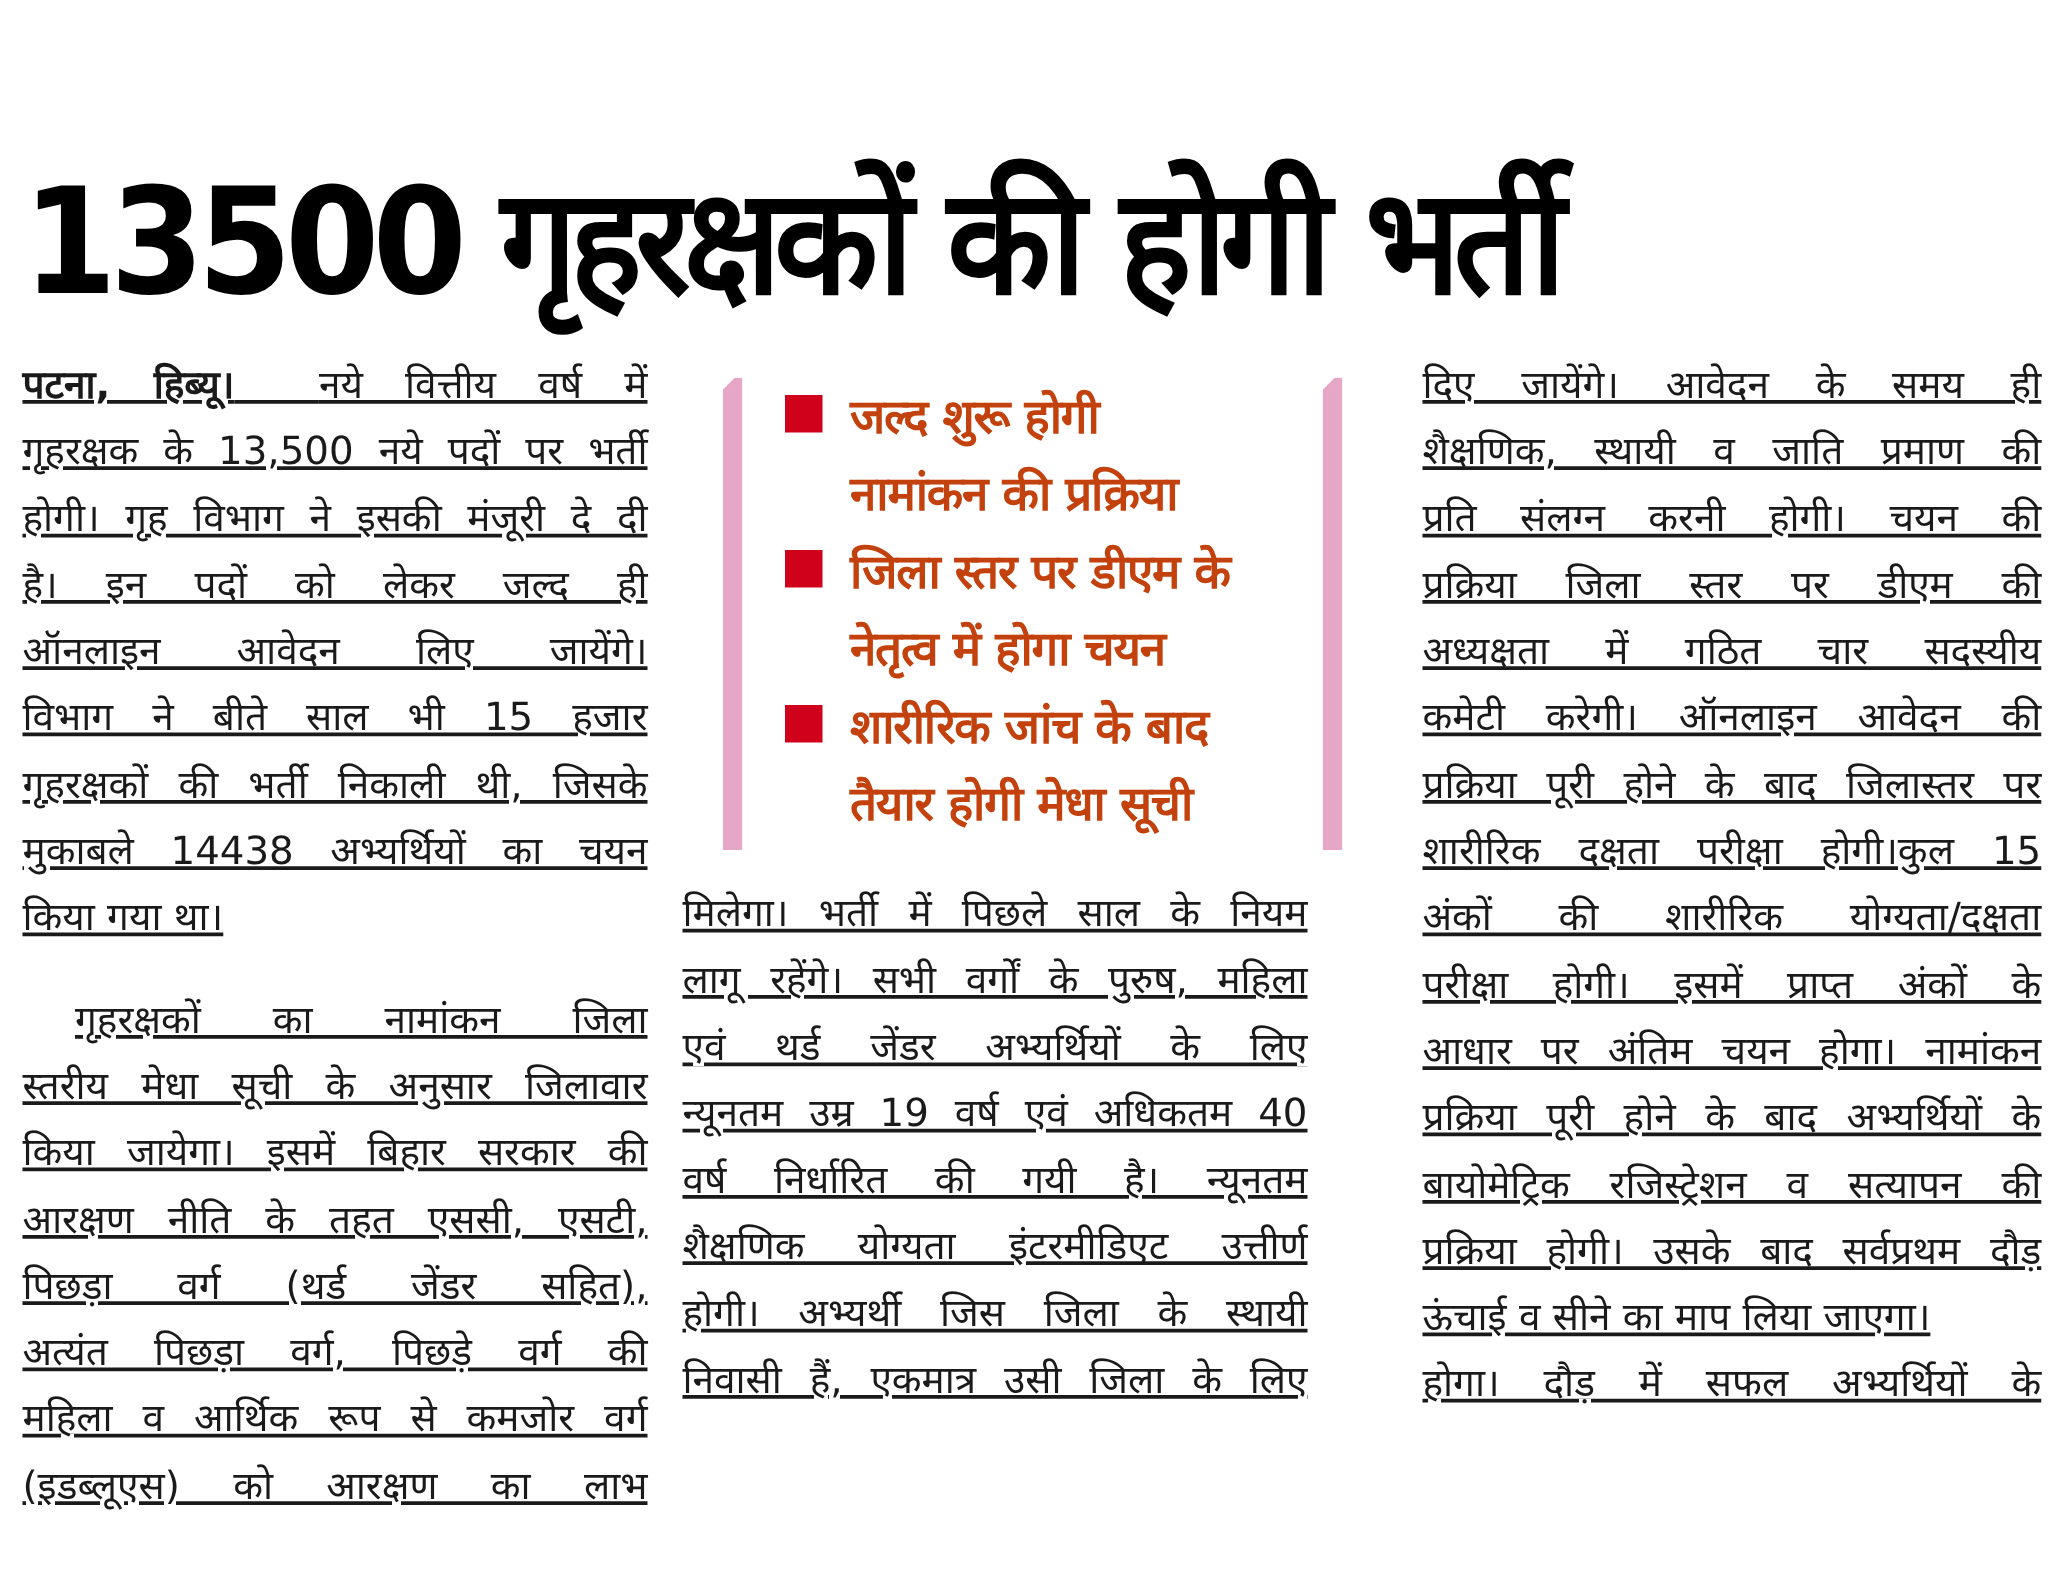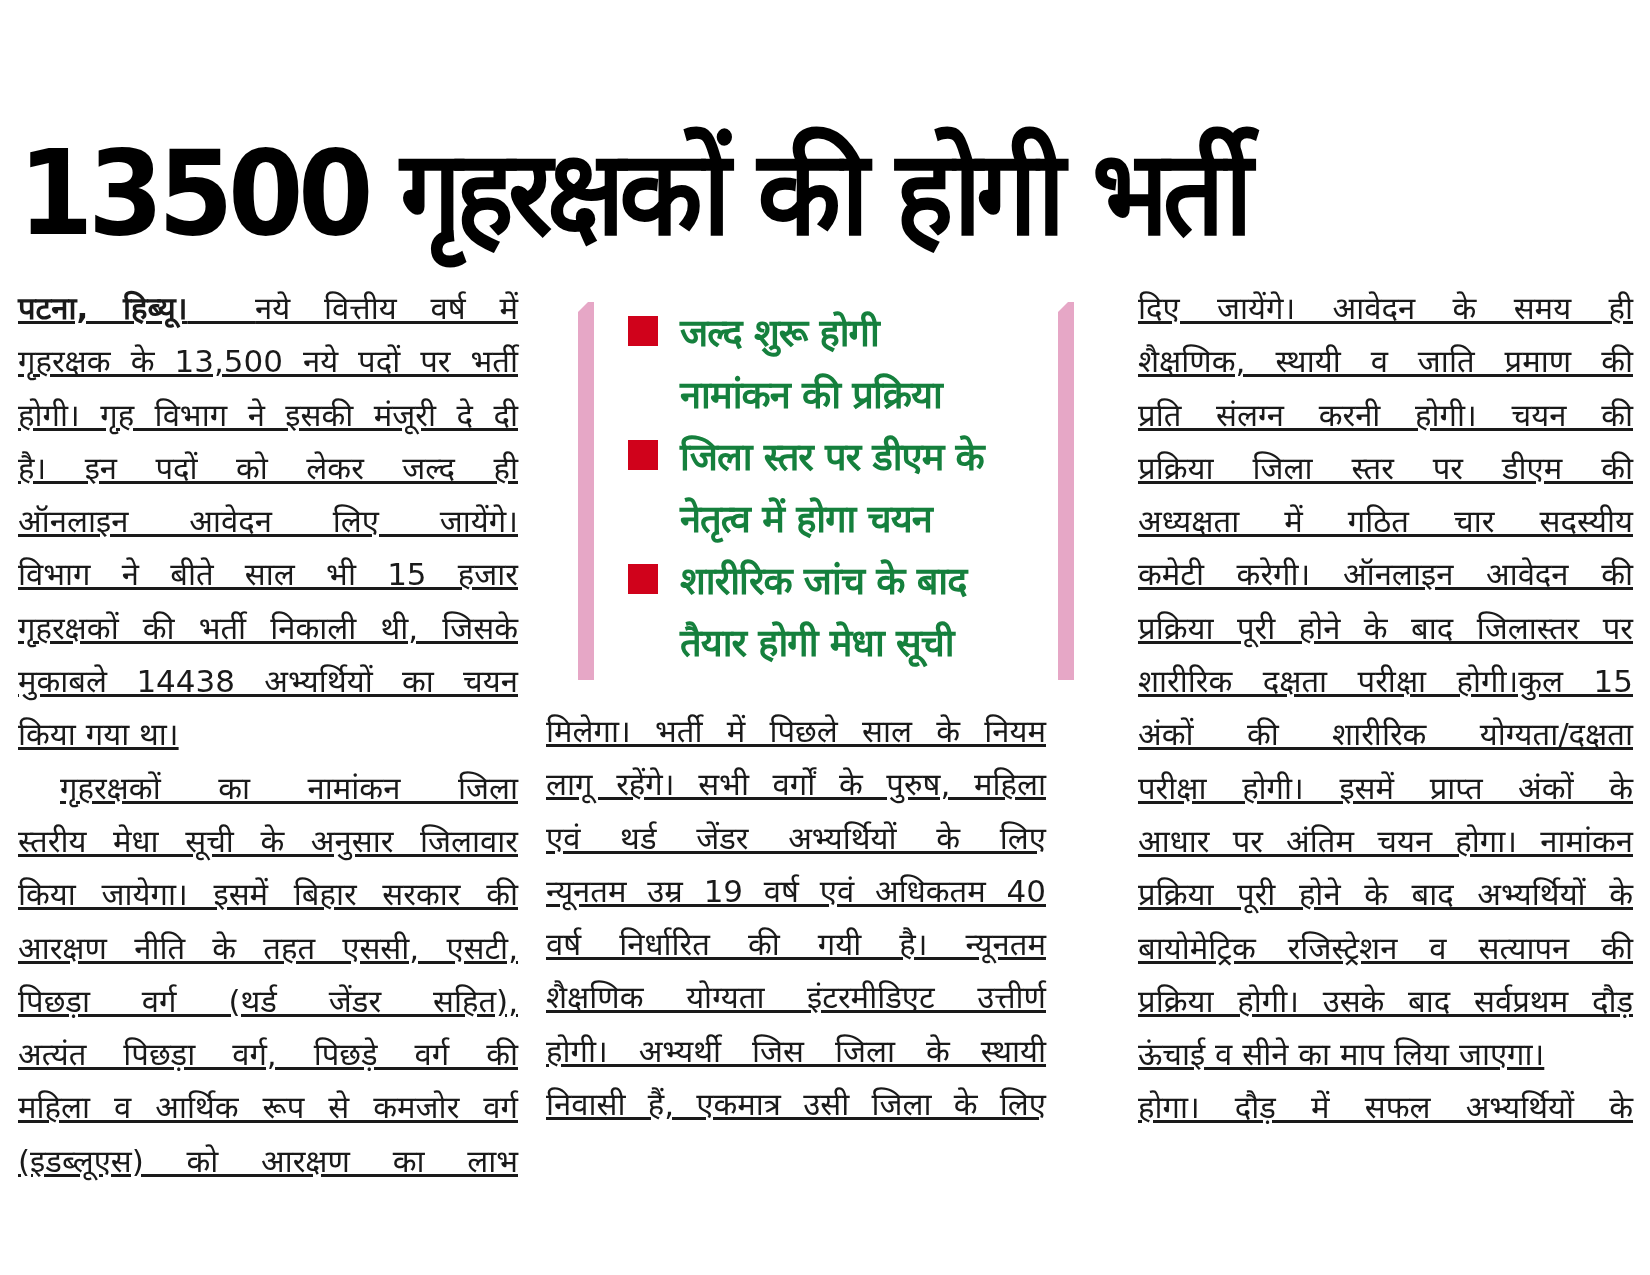--- a/index.html
+++ b/index.html
@@ -16,37 +16,37 @@
   }
   .col {
     position:absolute; top:282px; font-size:31px; line-height:53.3px;
     text-align:justify; text-align-last:justify;
   }
   .col .line { display:block; white-space:nowrap; text-align:justify; text-align-last:justify;text-decoration:underline; }
   .col1 { left:18px; width:500px; }
   .col3 { left:1138px; width:495px; }
   .col2 { left:546px; width:500px; top:705px; }
   .dateline { font-weight:bold; }
-  .indent { padding-left:42px; }
+  .indent { padding-left:42px;margin-top:28px; }
   .highlight {
     position:absolute; left:578px; top:302px; width:500px; height:380px;
   }
   .bar {
     position:absolute; top:0; width:16px; height:378px; background:#e6a7c6;
     clip-path: polygon(0 10px, 10px 0, 100% 0, 100% 100%, 0 100%);
   }
   .bar.left { left:0; }
   .bar.right { left:480px; }
   .bullets { position:absolute; left:50px; top:0; width:420px; }
   .bullet-item { position:relative; padding-left:52px; }
   .bullet-sq {
     position:absolute; left:0; top:14px; width:30px; height:30px; background:#d0021b;
   }
   .bullet-text {
-    display:block; font-weight:bold; font-size:38px; line-height:62px; color:#15803d;
+    display:block; font-weight:bold; font-size:38px; line-height:62px; color:#c2410c;
     white-space:pre-line; letter-spacing:-1px;
   }
 </style>
 </head>
 <body>
 
 <div class="headline">13500 गृहरक्षकों की होगी भर्ती</div>
 
 <div class="col col1">
   <span class="line"><span class="dateline">पटना, हिब्यू।</span>&nbsp;&nbsp;<span>नये वित्तीय वर्ष में</span></span>

